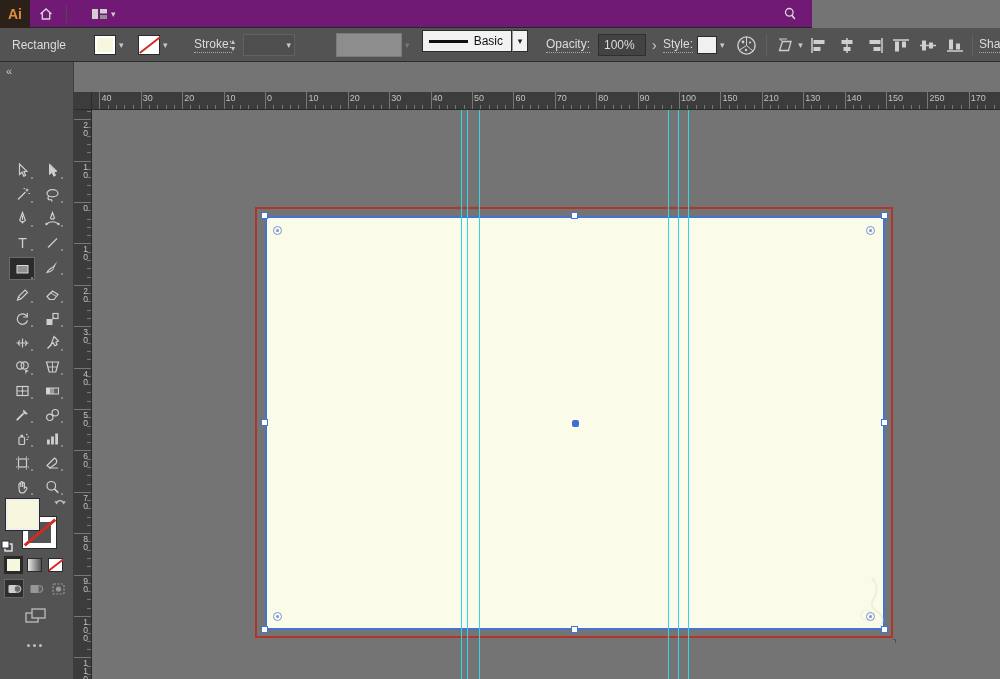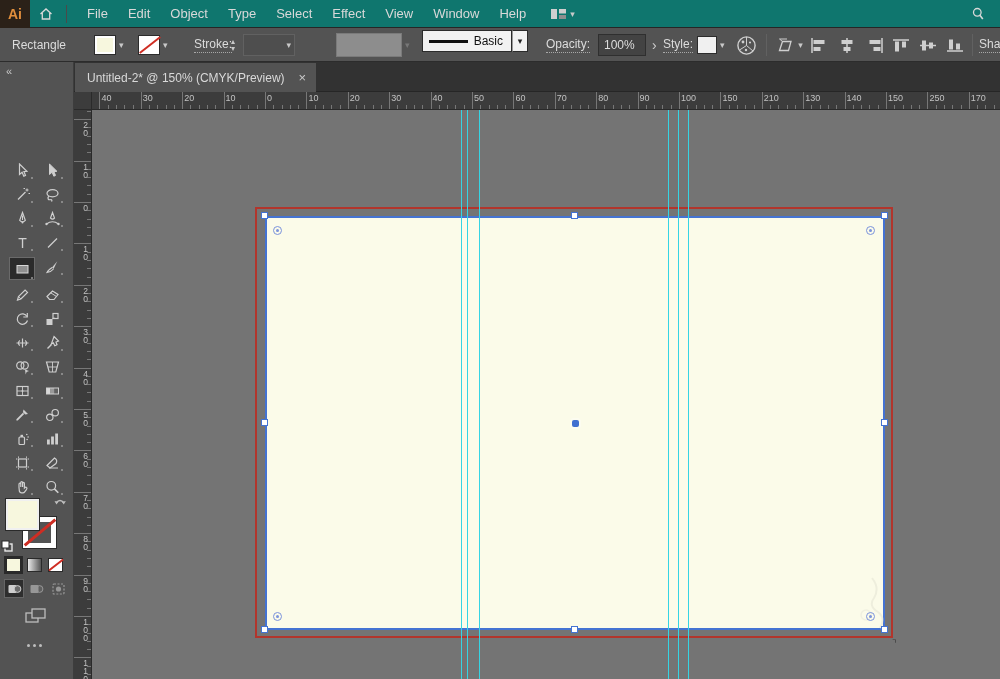--- a/index.html
+++ b/index.html
@@ -1,20 +1,20 @@
 <!DOCTYPE html>
 <html><head>
 <meta charset="utf-8">
 <style>
   html,body{margin:0;padding:0;background:#202020;}
   *{box-sizing:border-box;font-family:"Liberation Sans",sans-serif;}
   .app{position:relative;width:1000px;height:679px;overflow:hidden;background:#747474;}
 
   
-  .menubar{position:absolute;left:0;top:0;width:1000px;height:28px;background:#0f766e;display:flex;align-items:center;border-bottom:1px solid #262626;}
+  .menubar{position:absolute;left:0;top:0;width:812px;height:28px;background:#701a75;display:flex;align-items:center;border-bottom:1px solid #262626;}
   .logo-tile{width:30px;height:28px;display:flex;align-items:center;justify-content:center;background:#2b2118;color:#e08e3c;font-weight:bold;font-size:14px;}
   .mb-home{margin-left:8px;display:flex;align-items:center;}
   .mb-sep{width:1px;height:18px;background:#4a4a4a;margin:0 10px 0 12px;}
   .menu-items{display:flex;align-items:center;}
   .menu-item{color:#d9d9d9;font-size:13px;padding:0 10px;cursor:default;}
   .workspace{display:flex;align-items:center;margin-left:14px;color:#bbb;}
   .search-wrap{margin-left:auto;margin-right:14px;display:flex;align-items:center;}
 
   
   .controlbar{position:absolute;left:0;top:28px;width:1000px;height:34px;background:#535353;border-bottom:1px solid #2c2c2c;}
@@ -108,31 +108,20 @@
   <div class="menubar">
     <div class="logo-tile">
         <span>Ai</span>
       </div>
     <span class="mb-home">
       <svg width="16" height="16" viewBox="0 0 16 16">
           <path d="M2.5 8 L8 3 L13.5 8 M4.3 7 V13 H11.7 V7" fill="none" stroke="#d9d9d9" stroke-width="1.3"></path>
         </svg>
     </span>
     <div class="mb-sep"></div>
-    <div class="menu-items">
-        <span class="menu-item">File</span>
-        <span class="menu-item">Edit</span>
-        <span class="menu-item">Object</span>
-        <span class="menu-item">Type</span>
-        <span class="menu-item">Select</span>
-        <span class="menu-item">Effect</span>
-        <span class="menu-item">View</span>
-        <span class="menu-item">Window</span>
-        <span class="menu-item">Help</span>
-      </div>
     <div class="workspace">
       <svg width="17" height="14" viewBox="0 0 17 14">
           <rect x="1" y="2" width="6" height="10" fill="#cfcfcf"></rect>
           <rect x="9" y="2" width="7" height="4.5" fill="#cfcfcf"></rect>
           <rect x="9" y="8" width="7" height="4" fill="#8f8f8f"></rect>
         </svg>
       <span class="chev"></span>
     </div>
     <div class="search-wrap">
       <svg width="16" height="16" viewBox="0 0 16 16">
@@ -568,26 +557,20 @@
         </svg>
     </div>
 
     <div class="more-dots">
         <i></i>
         <i></i>
         <i></i>
       </div>
   </div>
 
-  <div class="tabbar">
-    <div class="tab">
-      <span class="tab-title">Untitled-2* @ 150% (CMYK/Preview)</span>
-      <span class="tab-close">×</span>
-    </div>
-  </div>
 
   <div class="corner"></div>
   <div class="hruler">
       <div class="htick" style="left: 7.4px; height: 17px;"></div>
       <div class="htick" style="left: 15.68px; height: 4px;"></div>
       <div class="htick" style="left: 23.96px; height: 4px;"></div>
       <div class="htick" style="left: 32.24px; height: 4px;"></div>
       <div class="htick" style="left: 40.52px; height: 4px;"></div>
       <div class="htick" style="left: 48.8px; height: 17px;"></div>
       <div class="htick" style="left: 57.08px; height: 4px;"></div>

